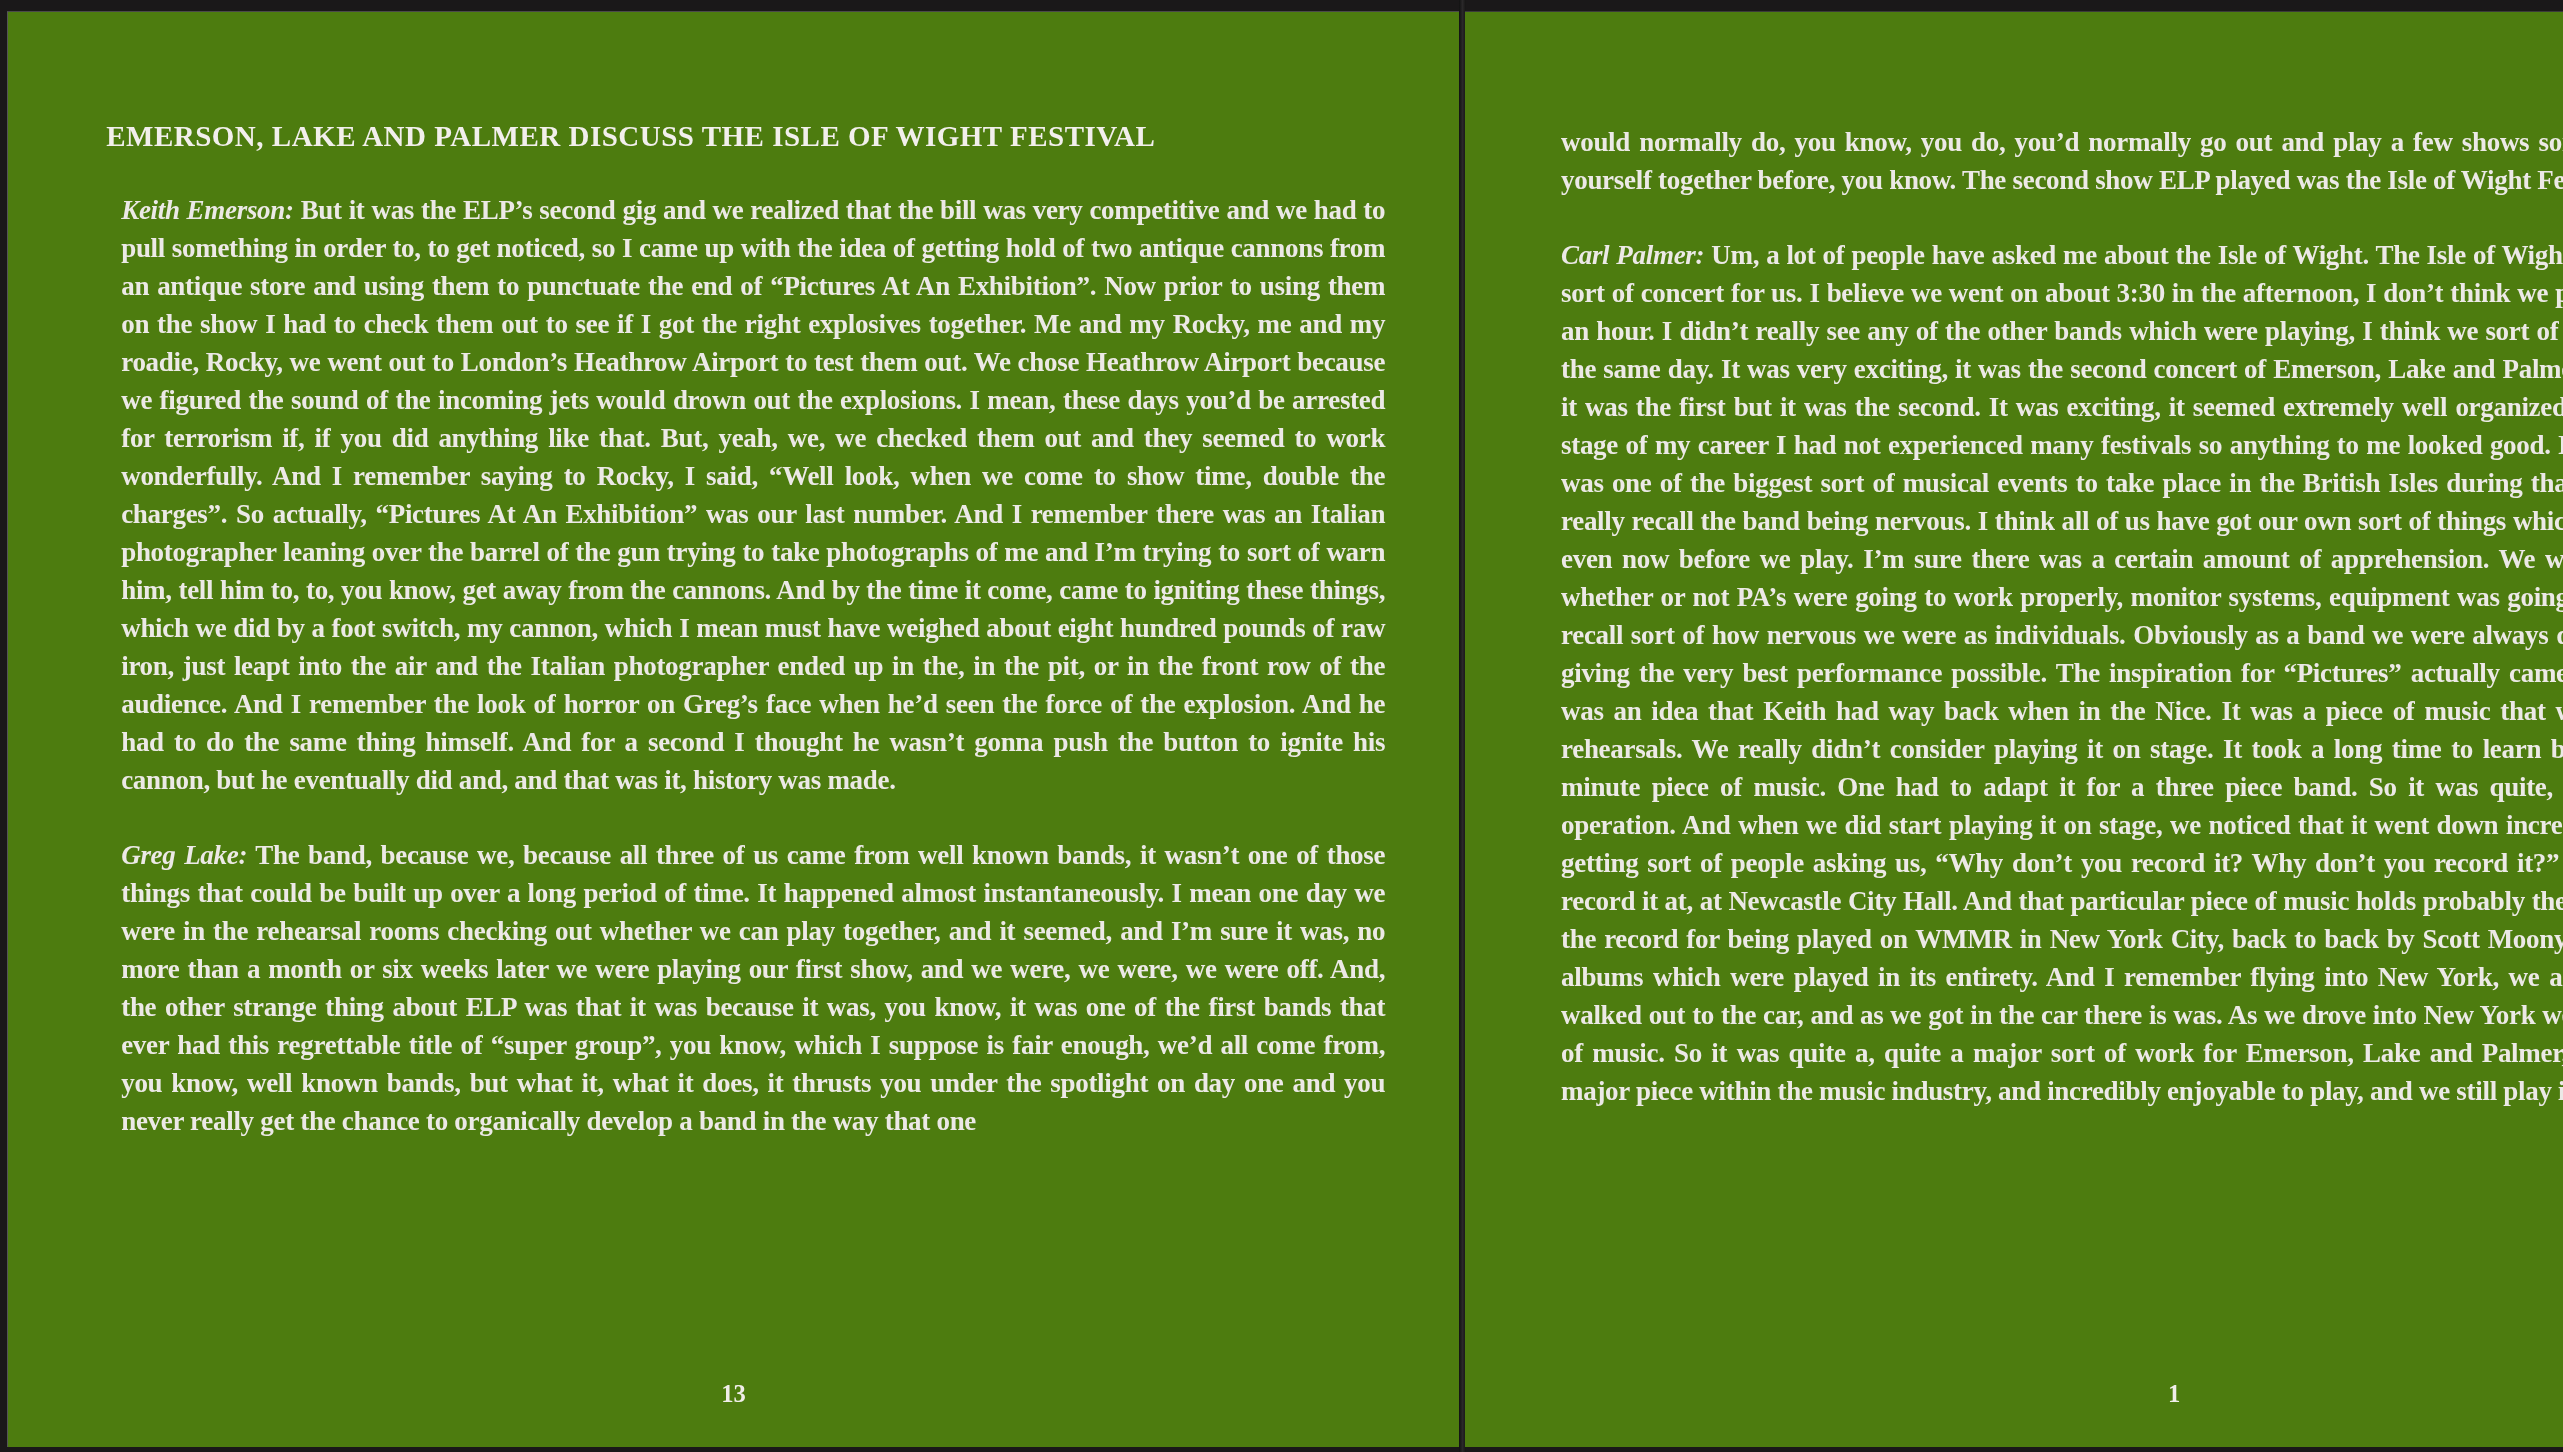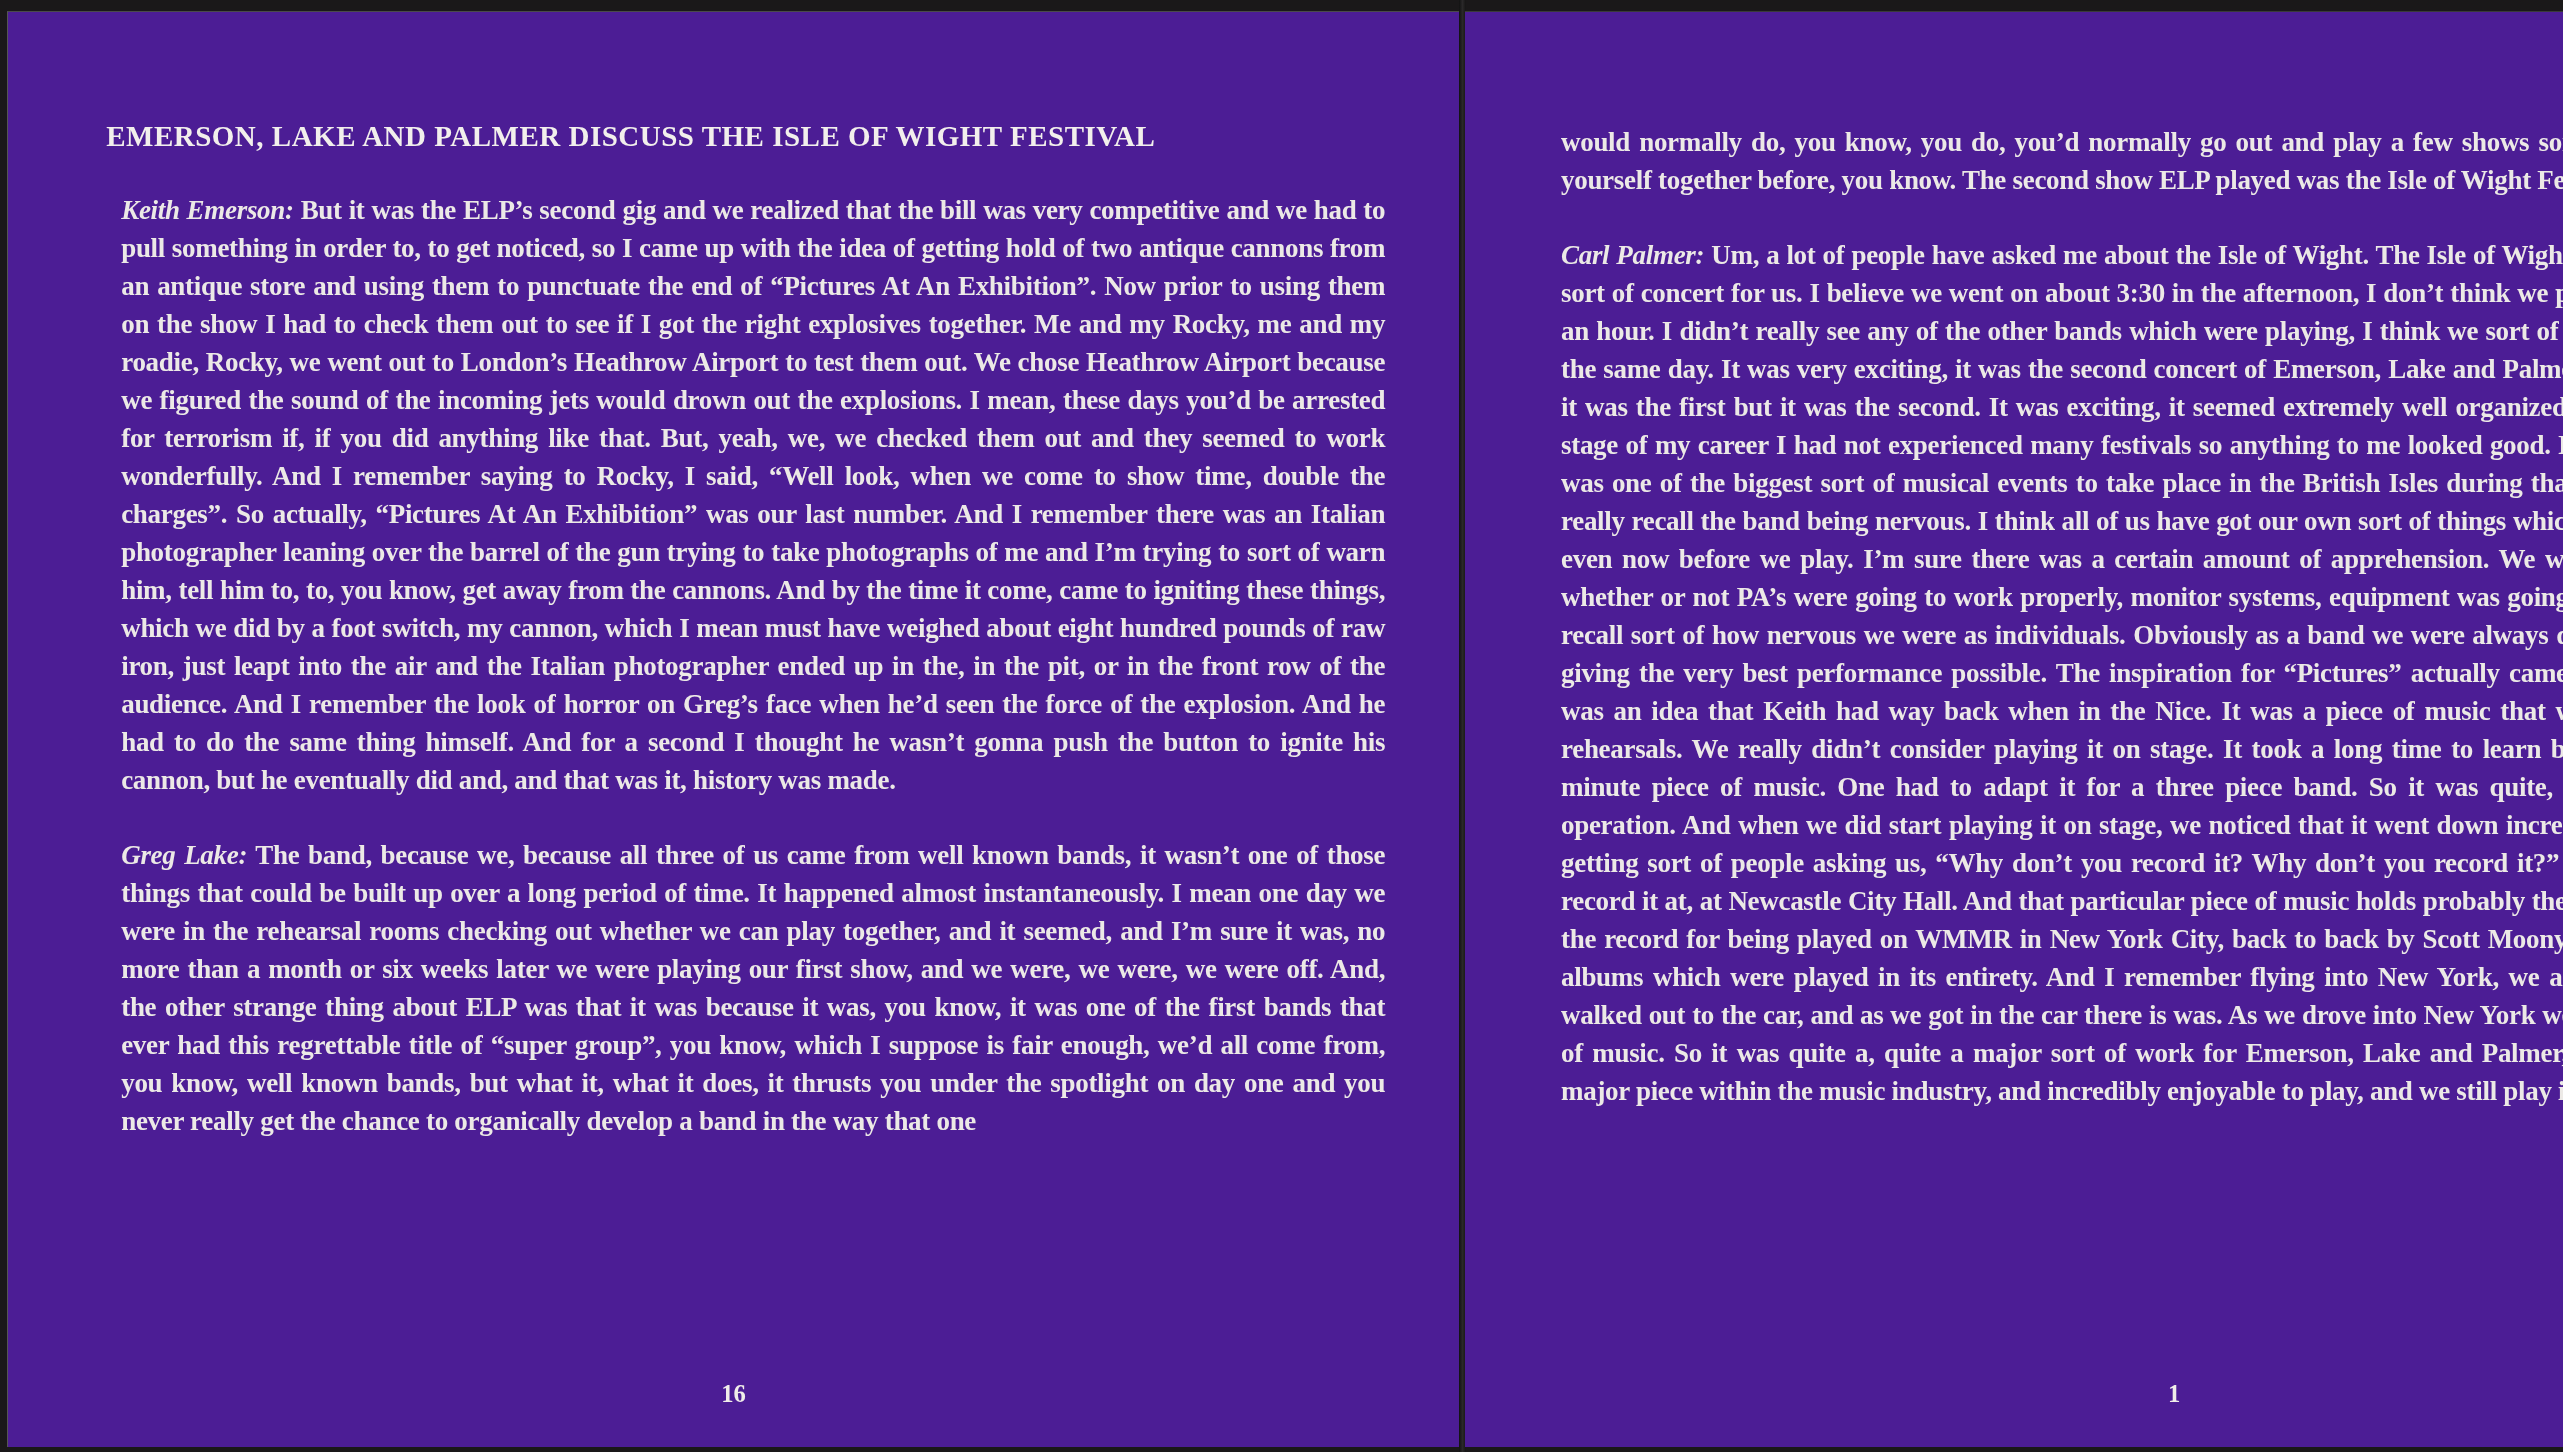--- a/index.html
+++ b/index.html
@@ -1,18 +1,18 @@
 <!DOCTYPE html>
 <html style="font-size:8.2px"><head>
 <meta charset="utf-8">
 <style>
   html, body { margin:0; padding:0; }
   body { width:2926px; height:1453px; background:#0d0c0d; overflow:hidden; position:relative; font-family:"Liberation Serif","DejaVu Serif",serif; }
   .spread { position:absolute; left:0; top:0; width:2926px; height:1453px; background:#1a1819; }
-  .page { position:absolute; top:11.3px; height:1435px; background:#4c1d95; }
+  .page { position:absolute; top:11.3px; height:1435px; background:#4d7c0f; }
   .page.left { left:7.2px; width:1452px; border-left:1.5px solid #555; border-top:1.5px solid #4a4a4a; }
   .page.right { left:1465px; width:1456px; border-top:1.5px solid #3a3a3a; }
   .gutter { position:absolute; left:1459px; top:0; width:7.2px; height:1453px; background:linear-gradient(90deg,#111 0%,#2a2829 50%,#151414 100%); }
   .col { position:absolute; color:#ece9e6; font-weight:bold; font-size:27px; line-height:38px; text-align:justify; letter-spacing:-0.3px; }
   .col.left { left:113px; top:179px; width:1264px; }
   .col.right { left:96px; top:111px; width:1264px; }
   .title { position:absolute; left:98px; top:108px; width:1266px; color:#f2efec; font-weight:bold; font-size:29px; letter-spacing:0.5px; white-space:nowrap; }
   p { margin:0 0 37px 0; }
   .speaker { font-style:italic; font-weight:bold; }
   .pagenum { position:absolute; top:1368px; color:#f0ede9; font-weight:bold; font-size:24.6px; }
@@ -22,21 +22,21 @@
 </head>
 <body>
 
 <div class="spread">
   <div class="page left">
     <div class="title">EMERSON, LAKE AND PALMER DISCUSS THE ISLE OF WIGHT FESTIVAL</div>
     <div class="col left">
       <p><span class="speaker">Keith Emerson:</span><span> But it was the ELP’s second gig and we realized that the bill was very competitive and we had to pull something in order to, to get noticed, so I came up with the idea of getting hold of two antique cannons from an antique store and using them to punctuate the end of “Pictures At An Exhibition”.  Now prior to using them on the show I had to check them out to see if I got the right explosives together.  Me and my Rocky, me and my roadie, Rocky, we went out to London’s Heathrow Airport to test them out.  We chose Heathrow Airport because we figured the sound of the incoming jets would drown out the explosions.  I mean, these days you’d be arrested for terrorism if, if you did anything like that.  But, yeah, we, we checked them out and they seemed to work wonderfully.  And I remember saying to Rocky, I said, “Well look, when we come to show time, double the charges”.  So actually, “Pictures At An Exhibition” was our last number.  And I remember there was an Italian photographer leaning over the barrel of the gun trying to take photographs of me and I’m trying to sort of warn him, tell him to, to, you know, get away from the cannons.  And by the time it come, came to igniting these things, which we did by a foot switch, my cannon, which I mean must have weighed about eight hundred pounds of raw iron, just leapt into the air and the Italian photographer ended up in the, in the pit, or in the front row of the audience.  And I remember the look of horror on Greg’s face when he’d seen the force of the explosion.  And he had to do the same thing himself.  And for a second I thought he wasn’t gonna push the button to ignite his cannon, but he eventually did and, and that was it, history was made.</span></p>
       <p><span class="speaker">Greg Lake:</span><span> The band, because we, because all three of us came from well known bands, it wasn’t one of those things that could be built up over a long period of time.  It happened almost instantaneously.  I mean one day we were in the rehearsal rooms checking out whether we can play together, and it seemed, and I’m sure it was, no more than a month or six weeks later we were playing our first show, and we were, we were, we were off.  And, the other strange thing about ELP was that it was because it was, you know, it was one of the first bands that ever had this regrettable title of “super group”, you know, which I suppose is fair enough, we’d all come from, you know, well known bands, but what it, what it does, it thrusts you under the spotlight on day one and you never really get the chance to organically develop a band in the way that one</span></p>
     </div>
-    <div class="pagenum l">16</div>
+    <div class="pagenum l">13</div>
   </div>
 
   <div class="gutter"></div>
 
   <div class="page right">
     <div class="col right">
       <p>would normally do, you know, you do, you’d normally go out and play a few shows somewhere quiet and get yourself together before, you know.  The second show ELP played was the Isle of Wight Festival.</p>
       <p><span class="speaker">Carl Palmer:</span><span> Um, a lot of people have asked me about the Isle of Wight.  The Isle of Wight was a very very quick sort of concert for us.  I believe we went on about 3:30 in the afternoon, I don’t think we played more than about an hour.  I didn’t really see any of the other bands which were playing, I think we sort of flew in and flew out on the same day.  It was very exciting, it was the second concert of Emerson, Lake and Palmer.  A lot of people think it was the first but it was the second.  It was exciting, it seemed extremely well organized, but at that particular stage of my career I had not experienced many festivals so anything to me looked good.  But I believe all in all it was one of the biggest sort of musical events to take place in the British Isles during that period of time.  Can’t really recall the band being nervous.  I think all of us have got our own sort of things which we like to go through even now before we play.  I’m sure there was a certain amount of apprehension.  We were a bit concerned on whether or not PA’s were going to work properly, monitor systems, equipment was going to work.  I can’t really recall sort of how nervous we were as individuals.  Obviously as a band we were always deeply concerned about giving the very best performance possible.  The inspiration for “Pictures” actually came from Keith.  I think it was an idea that Keith had way back when in the Nice.  It was a piece of music that we always rehearsed in rehearsals.  We really didn’t consider playing it on stage.  It took a long time to learn because it was a twenty minute piece of music.  One had to adapt it for a three piece band.  So it was quite, it was quite a delicate operation.  And when we did start playing it on stage, we noticed that it went down incredibly well, and we kept getting sort of people asking us, “Why don’t you record it? Why don’t you record it?”  And we did eventually record it at, at Newcastle City Hall.  And that particular piece of music holds probably the first time ever, it holds the record for being played on WMMR in New York City, back to back by Scott Moony.  It was one of the first albums which were played in its entirety.  And I remember flying into New York, we all got off the plane, we walked out to the car, and as we got in the car there is was.  As we drove into New York we heard the whole piece of music.  So it was quite a, quite a major sort of work for Emerson, Lake and Palmer, and obviously quite a major piece within the music industry, and incredibly enjoyable to play, and we still play it today.</span></p>
     </div>
     <div class="pagenum r">1</div>

